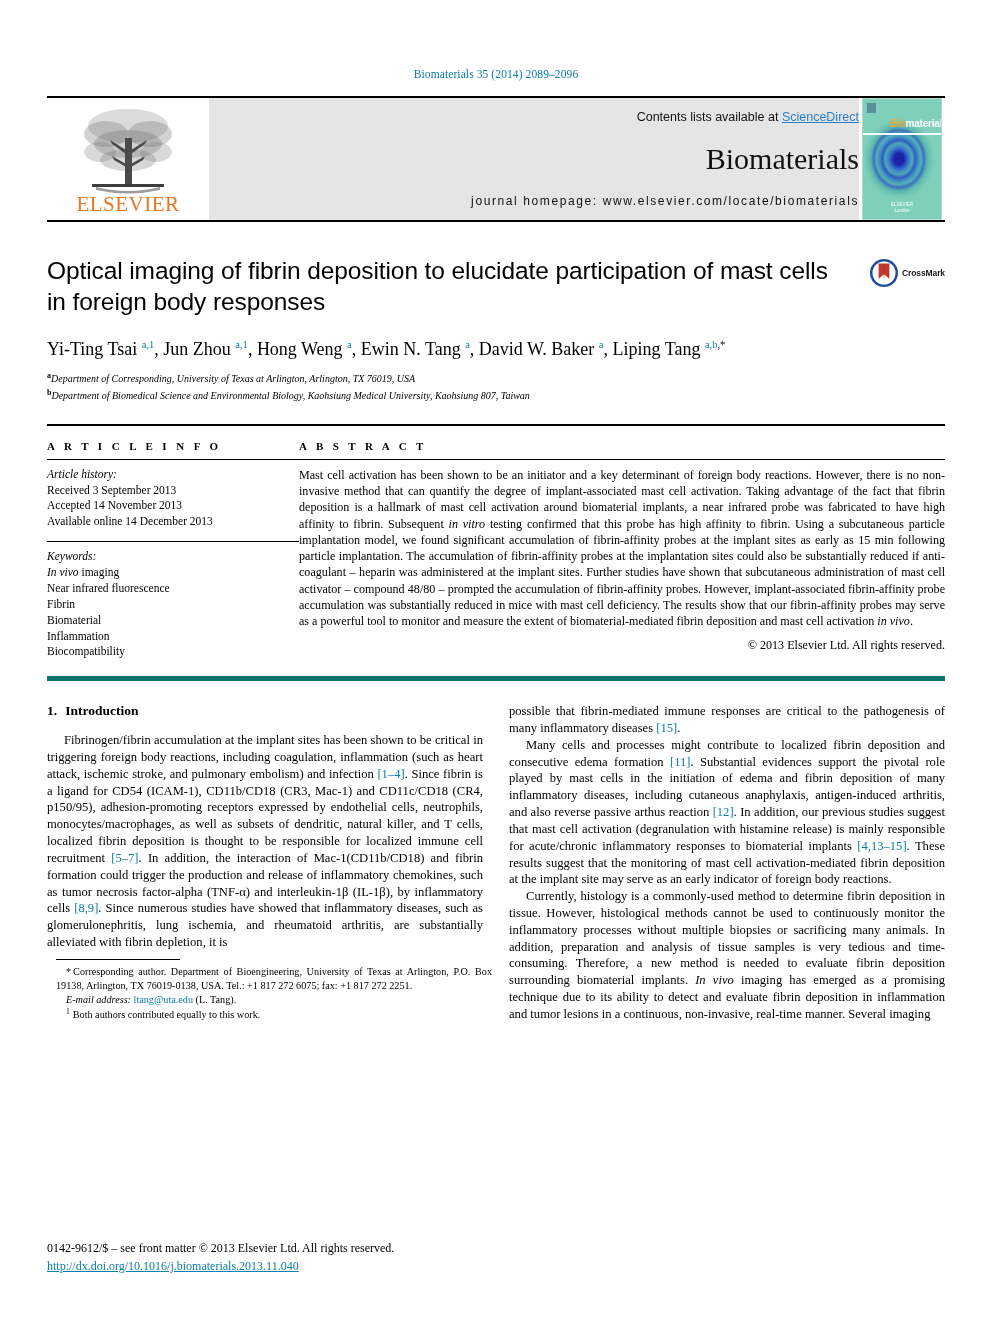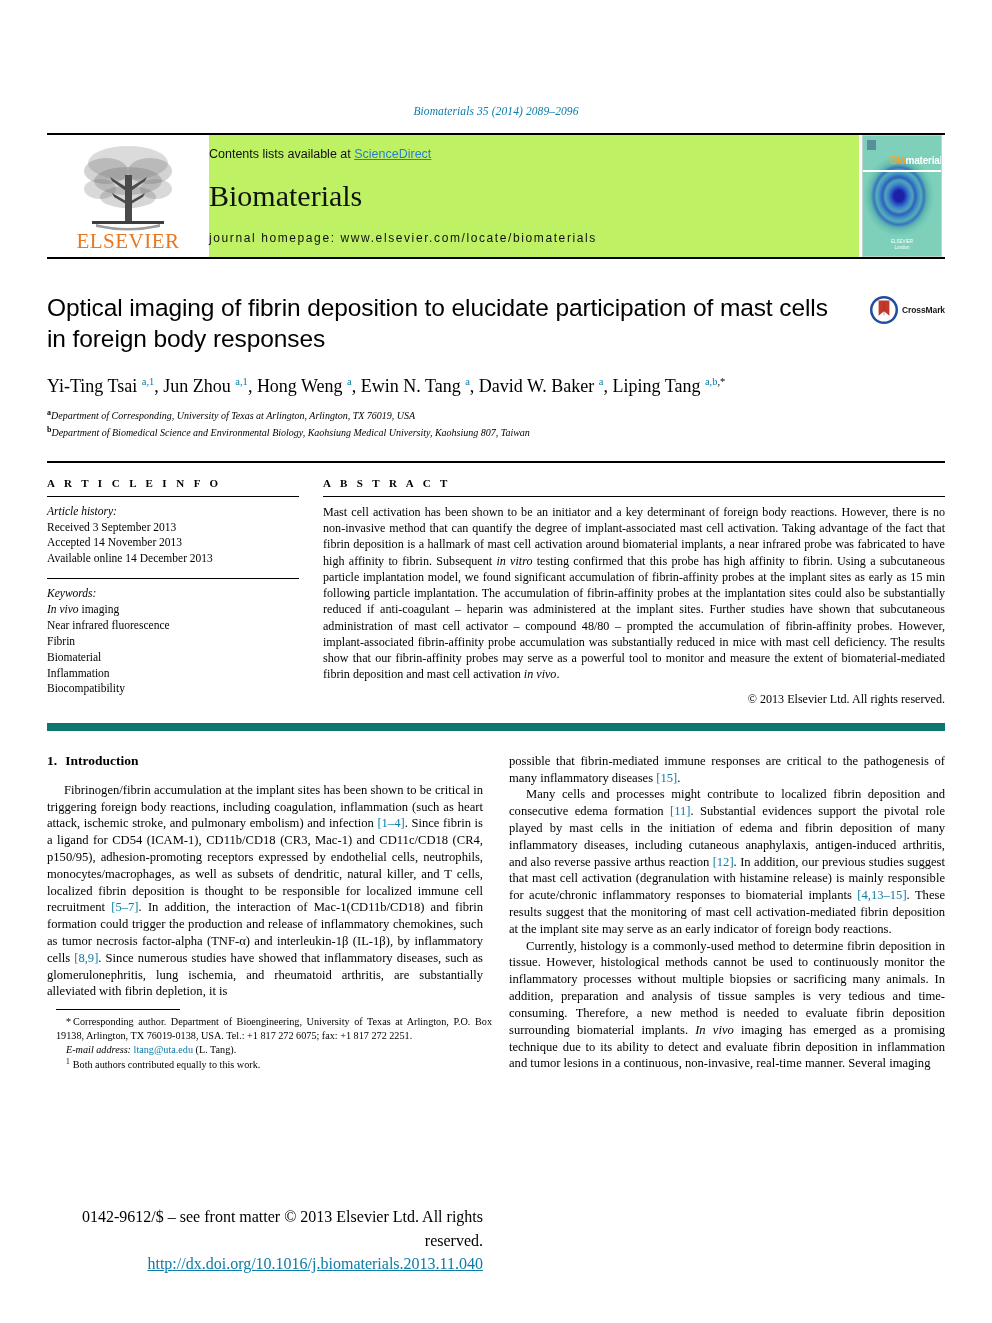--- a/index.html
+++ b/index.html
@@ -14,23 +14,22 @@
     overflow: hidden;
   }
   .page { position: relative; width: 992px; height: 1323px; padding: 0; }
 
   
   .runhead {
     text-align: center;
     font-family: "Liberation Serif", serif;
     font-size: 11.5px;
     color: #0b7ba8;
-    padding-top: 105px;
+    padding-top: 68px;
     letter-spacing: 0.1px;
-    font-style: italic;
   }
 
   
   .masthead {
     margin: 16px 47px 0 47px;
     border-top: 2px solid #000;
     border-bottom: 2px solid #000;
     height: 126px;
     display: flex;
     align-items: stretch;
@@ -50,25 +49,25 @@
     font-family: "Liberation Serif", serif;
     font-size: 21px;
     letter-spacing: 0.5px;
     color: #E87722;
     font-weight: 400;
     line-height: 1;
     margin-top: -2px;
   }
   .journal-band {
     flex: 1 1 auto;
-    background: #bef264;
+    background: #e5e5e5;
     display: flex;
     flex-direction: column;
     justify-content: space-between;
-    align-items: flex-start;
+    align-items: flex-end;
     padding: 12px 0 12px 0;
     position: relative;
   }
   .contents-line {
     font-family: "Liberation Sans", sans-serif;
     font-size: 12.5px;
     color: #111;
   }
   .contents-line .sd { color: #2a7fc9; }
   .journal-title {
@@ -159,24 +158,23 @@
     font-size: 10px;
     line-height: 1.45;
     margin-top: 9px;
   }
   .affil sup { font-style: normal; font-weight: bold; font-size: 8px; }
 
   
   .infoband {
     margin: 20px 47px 0 47px;
     border-top: 2px solid #000;
-    border-bottom: 8px solid #0f766e;
+    border-bottom: 5px solid #0f766e;
     padding: 14px 0 16px 0;
     display: flex;
-    gap: 24px;
   }
   .col-info { width: 252px; flex: 0 0 252px; }
   .col-abs { flex: 1 1 auto; }
   .sec-head {
     font-family: "Liberation Serif", serif;
     font-size: 11px;
     font-weight: bold;
     letter-spacing: 3.4px;
     margin: 0 0 7px 0;
   }
@@ -237,21 +235,21 @@
     font-size: 10.2px; line-height: 1.37; text-align: justify;
   }
   .fn .star { margin-right: 2px; }
   .fn i { font-style: italic; }
   .fn-indent { text-indent: 10px; }
   .fn-num { vertical-align: super; font-size: 7.5px; margin-right: 3px; }
 
   .pagefoot {
     position: absolute;
     left: 47px; bottom: 48px; width: 436px;
-    font-size: 16px; line-height: 1.45; text-align: right;
+    font-size: 12px; line-height: 1.45;
   }
   .pagefoot .doi { color: #0b7ba8; }
 </style>
 </head>
 <body>
 
 <div class="page">
 
   <div class="runhead">Biomaterials 35 (2014) 2089–2096</div>
 

